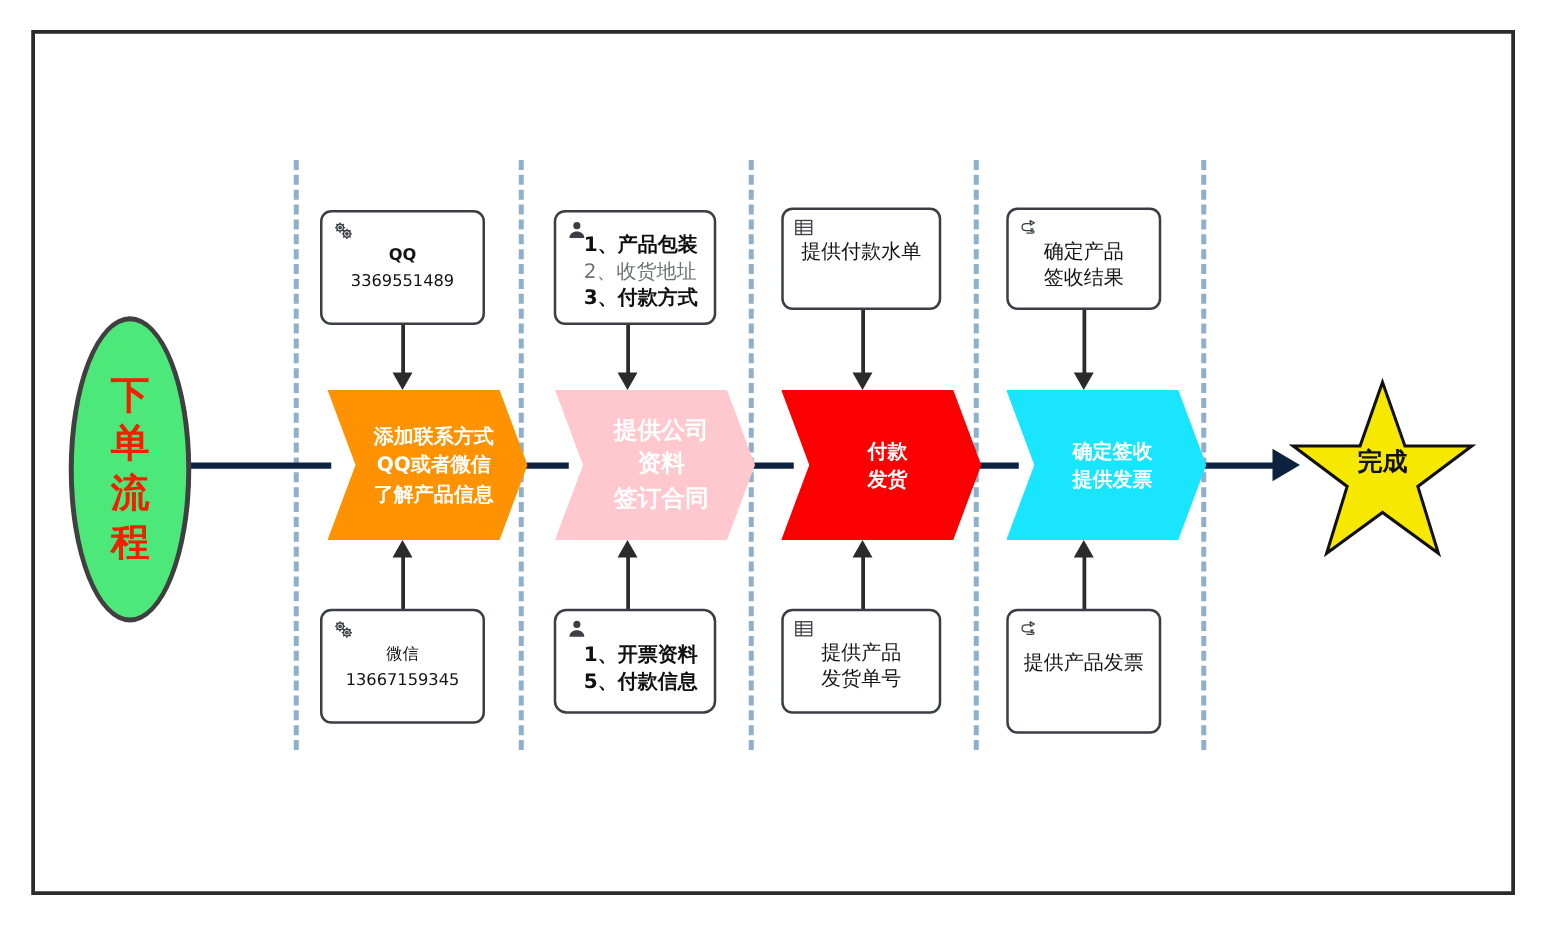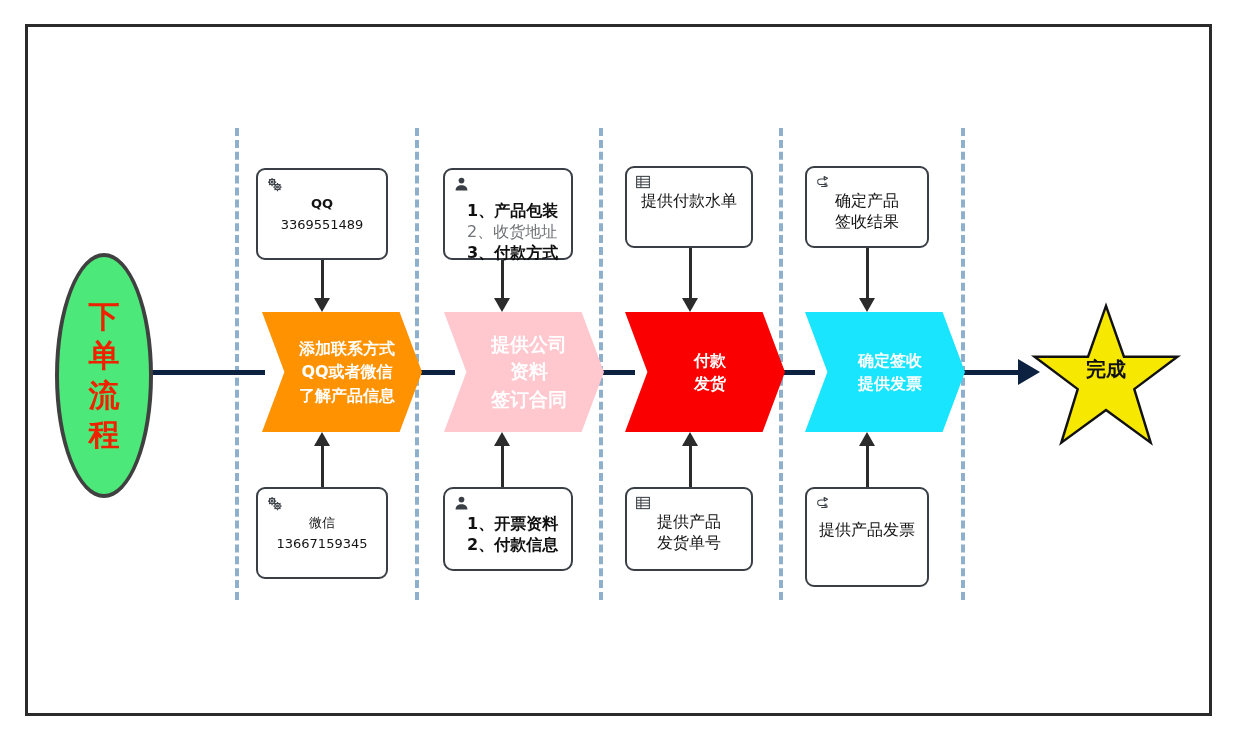--- a/index.html
+++ b/index.html
@@ -141,21 +141,21 @@
     text-align: center;
     color: #141414;
     font-size: 16px;
     line-height: 1.32;
     white-space: pre-line;
     margin-top: 16px;
   }
   .note .note-body.list {
     text-align: left;
     padding-left: 14px;
-    margin-top: 24px;
+    margin-top: 9px;
   }
   .note .line-b { font-weight: bold; color: #101010; }
   .note .line-g { color: #6f7276; }
   .note .big { font-size: 13px; }
   .note .bold { font-weight: bold; }
 
   
   .star {
     position: absolute;
     left: 1030px;
@@ -256,21 +256,21 @@
 
   <div class="arrow-head-up" style="left:494px; top:432px;"></div>
   <div class="vline" style="left:501px; top:444px; height:44px;"></div>
   <div class="note" style="left:443px; top:487px; width:130px; height:84px;border-radius:10px;">
     <span class="note-icon">
       <svg viewBox="0 0 24 24" width="19" height="19" fill="none" stroke="#3a3f46" stroke-width="1.5">
         <circle cx="12" cy="7" r="3.6" fill="#3a3f46" stroke="none"></circle>
         <path d="M4.5 19.5c0-4.2 3.4-6.6 7.5-6.6s7.5 2.4 7.5 6.6" fill="#3a3f46" stroke="none"></path>
       </svg>
     </span>
-    <div class="note-body list" style="margin-top:18px;"><span class="line-b">1、开票资料</span><br><span class="line-b">2、付款信息</span></div>
+    <div class="note-body list" style="margin-top:18px;"><span class="line-b">1、开票资料</span><br><span class="line-b">5、付款信息</span></div>
   </div>
 
   <div class="note" style="left:625px; top:166px; width:128px; height:82px;">
     <span class="note-icon">
       <svg viewBox="0 0 24 24" width="18" height="18" fill="none" stroke="#3a3f46" stroke-width="1.4">
         <rect x="3.5" y="4.5" width="17" height="15"></rect>
         <path d="M3.5 8.2h17M3.5 11.9h17M3.5 15.6h17M9.2 4.5v15"></path>
       </svg>
     </span>
     <div class="note-body"><span>提供付款水单</span></div>

